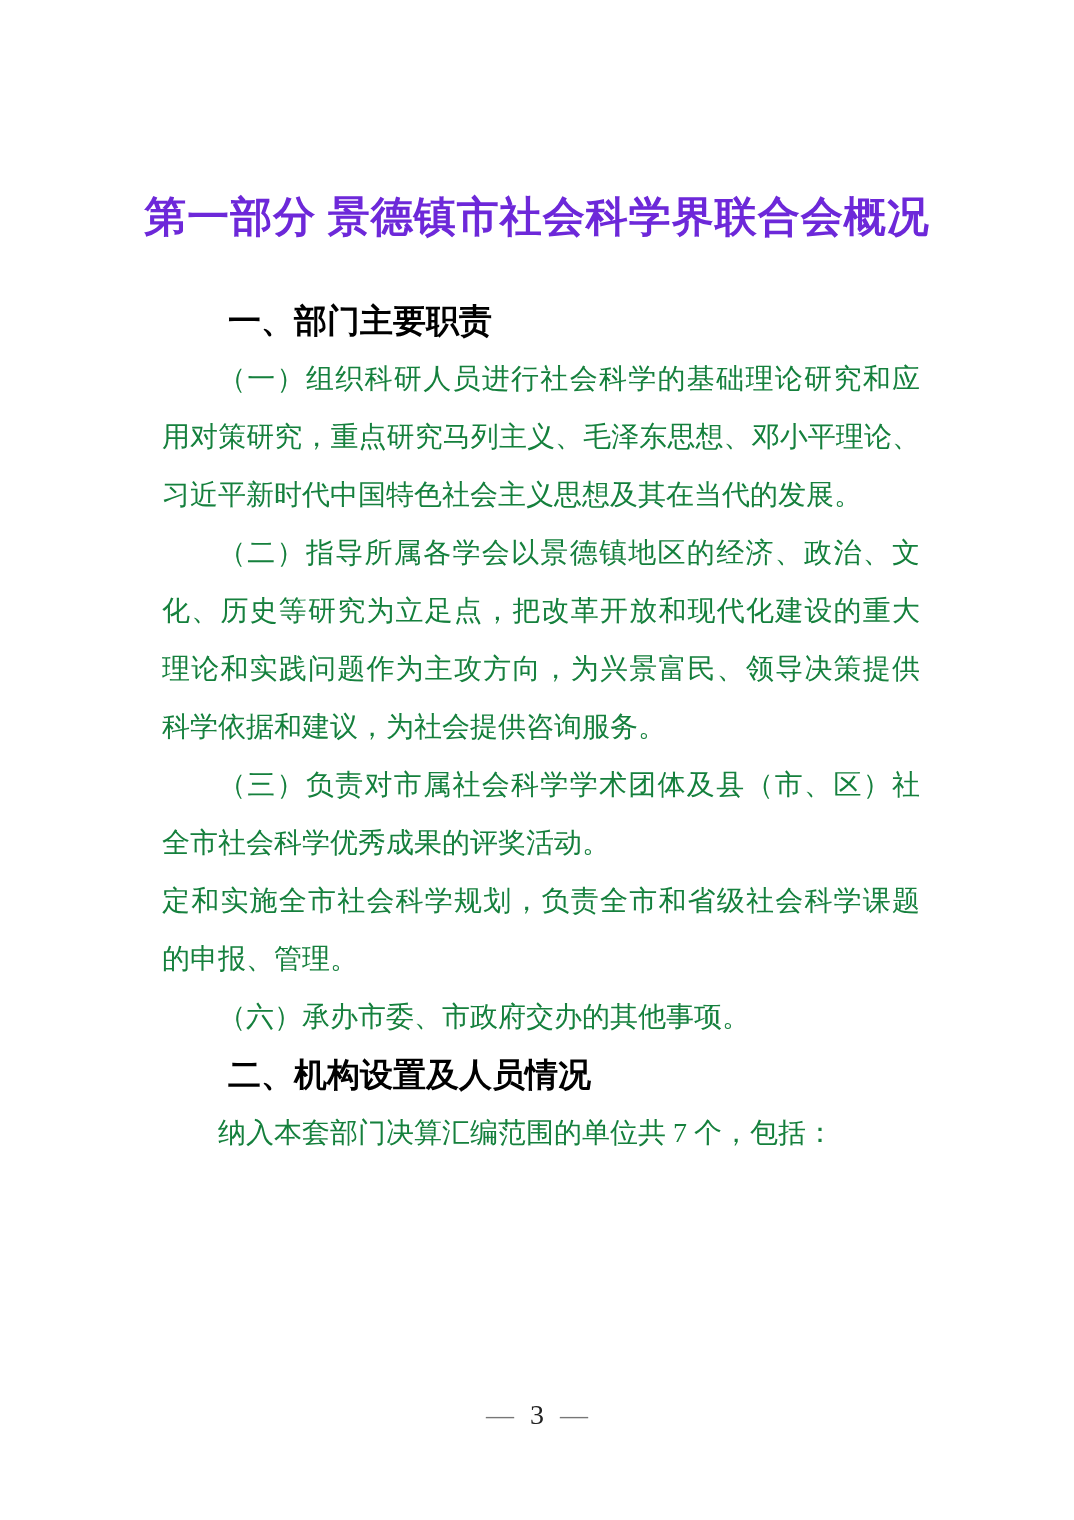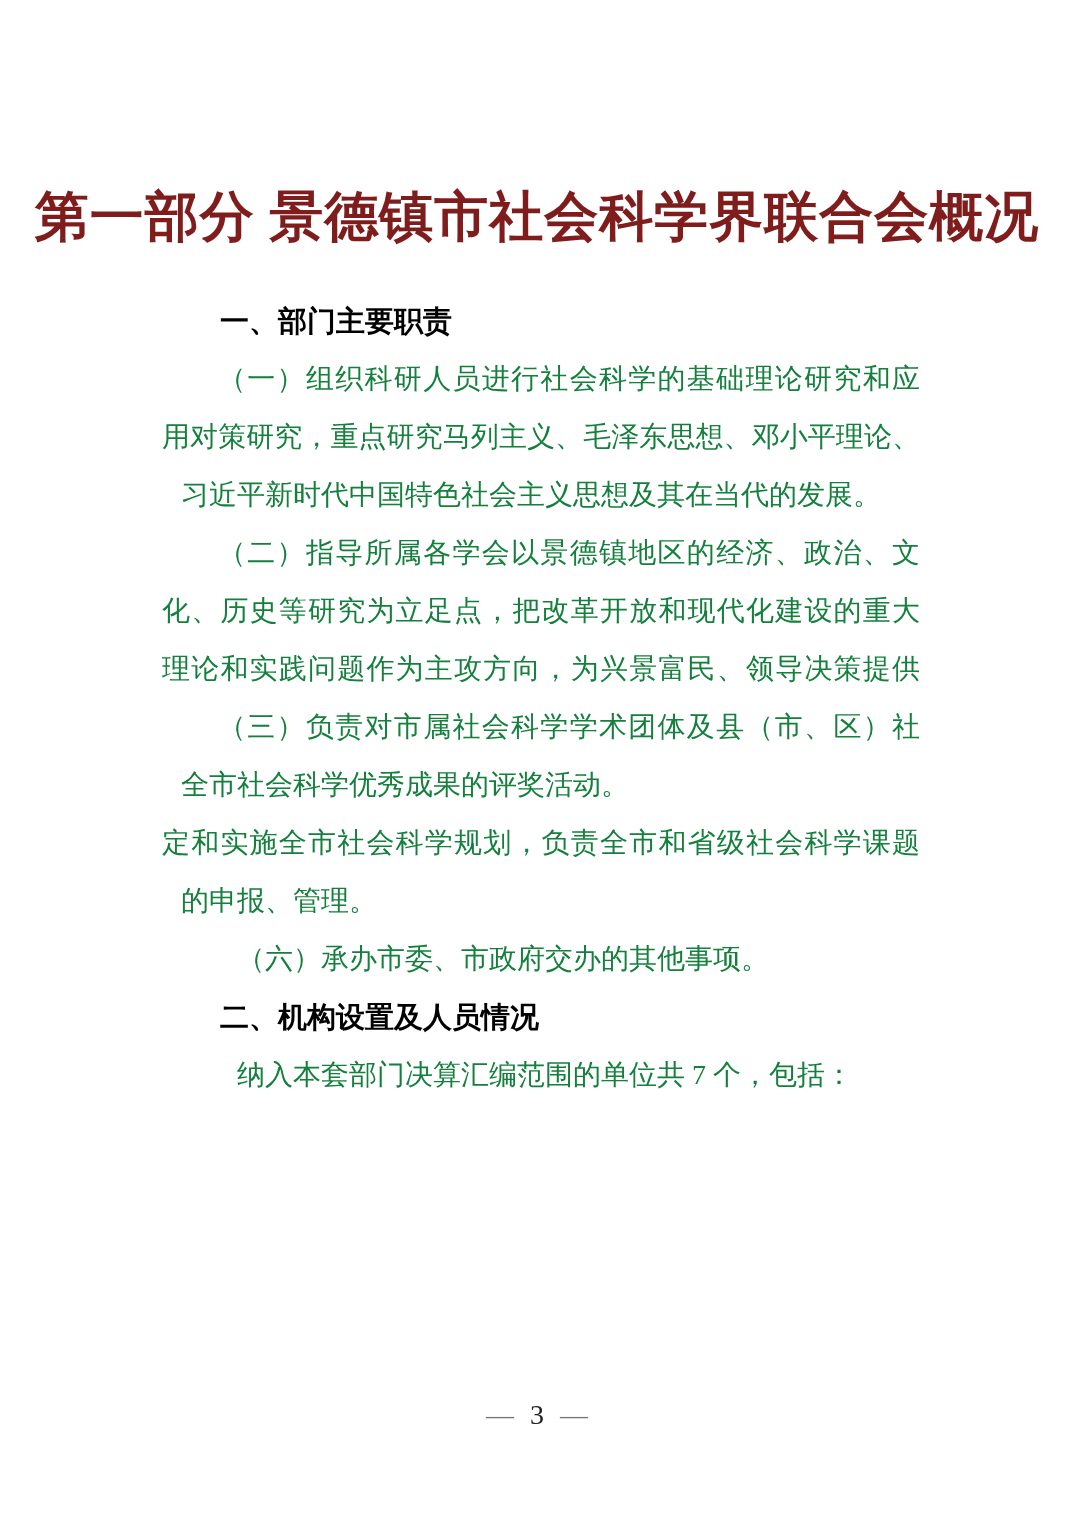--- a/index.html
+++ b/index.html
@@ -13,34 +13,34 @@
     height: 1520px;
     background: #ffffff;
     overflow: hidden;
     color: #151515;
     font-family: "Liberation Serif", "DejaVu Serif", serif;
   }
   .doc-title {
     padding-top: 192px;
     width: 100%;
     text-align: center;
-    font-size: 54px;
+    font-size: 42px;
     line-height: 50px;
     font-weight: 900;
     letter-spacing: 1px;
-    color: #7f1d1d;
+    color: #6d28d9;
     font-family: "Liberation Serif", "DejaVu Serif", serif;
     white-space: nowrap;
   }
   .content {
     margin: 50px 154px 0 162px; 
     width: 758px;
   }
   .heading {
-    font-size: 29px;
+    font-size: 33px;
     line-height: 58px;
     height: 58px;
     font-weight: bold;
     color: #000000;
     text-indent: 2em;
     font-family: "Liberation Sans", "DejaVu Sans", sans-serif;
     white-space: nowrap;
   }
   .line {
     font-size: 28px;
@@ -48,21 +48,20 @@
     height: 58px;
     text-align: justify;
     text-align-last: justify;
     color: #15803d;
   }
   .line.first {
     text-indent: 2em;
   }
   .line.plast {
     text-align-last: left;
-    margin-left: 19px;
   }
   .footer {
     position: absolute;
     left: 0;
     top: 1398px;
     width: 100%;
     text-align: center;
     font-size: 28px;
     line-height: 34px;
     color: #222222;
@@ -87,20 +86,21 @@
 
     <div class="heading">一、部门主要职责</div>
 
     <div class="line first">（一）组织科研人员进行社会科学的基础理论研究和应</div>
     <div class="line">用对策研究，重点研究马列主义、毛泽东思想、邓小平理论、</div>
     <div class="line plast">习近平新时代中国特色社会主义思想及其在当代的发展。</div>
 
     <div class="line first">（二）指导所属各学会以景德镇地区的经济、政治、文</div>
     <div class="line">化、历史等研究为立足点，把改革开放和现代化建设的重大</div>
     <div class="line">理论和实践问题作为主攻方向，为兴景富民、领导决策提供</div>
+    <div class="line plast">科学依据和建议，为社会提供咨询服务。</div>
 
     <div class="line first">（三）负责对市属社会科学学术团体及县（市、区）社</div>
 
     <div class="line plast">全市社会科学优秀成果的评奖活动。</div>
 
     <div class="line">定和实施全市社会科学规划，负责全市和省级社会科学课题</div>
     <div class="line plast">的申报、管理。</div>
 
     <div class="line first plast">（六）承办市委、市政府交办的其他事项。</div>
 

